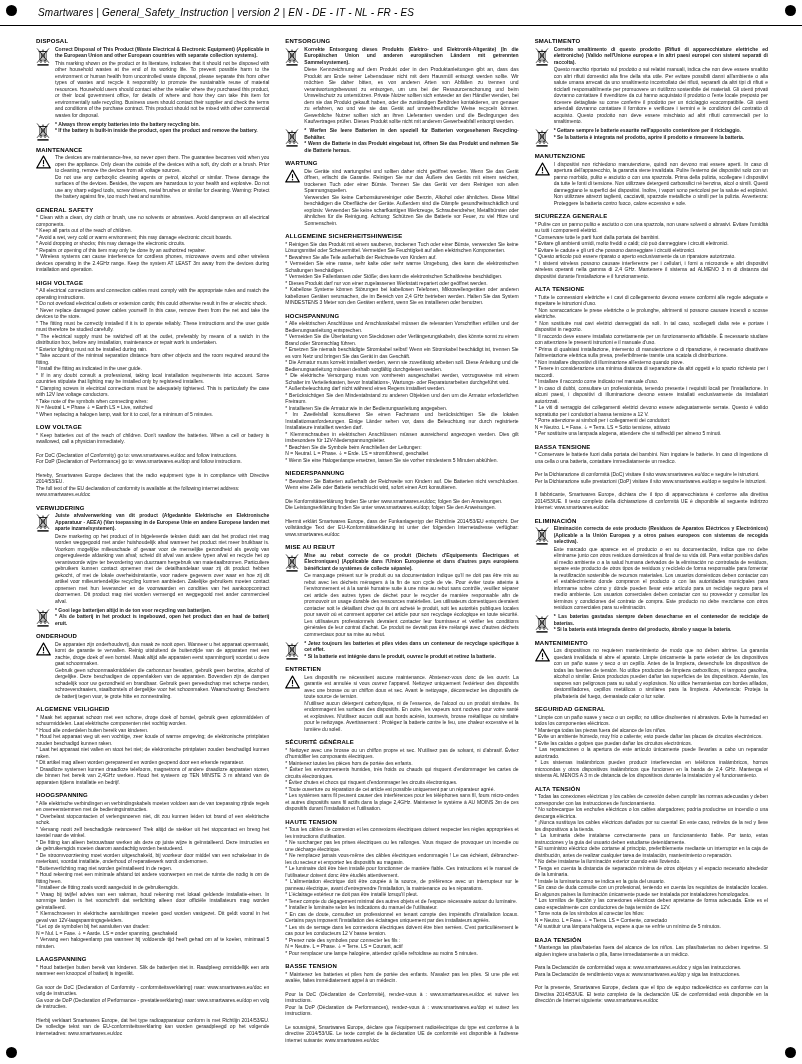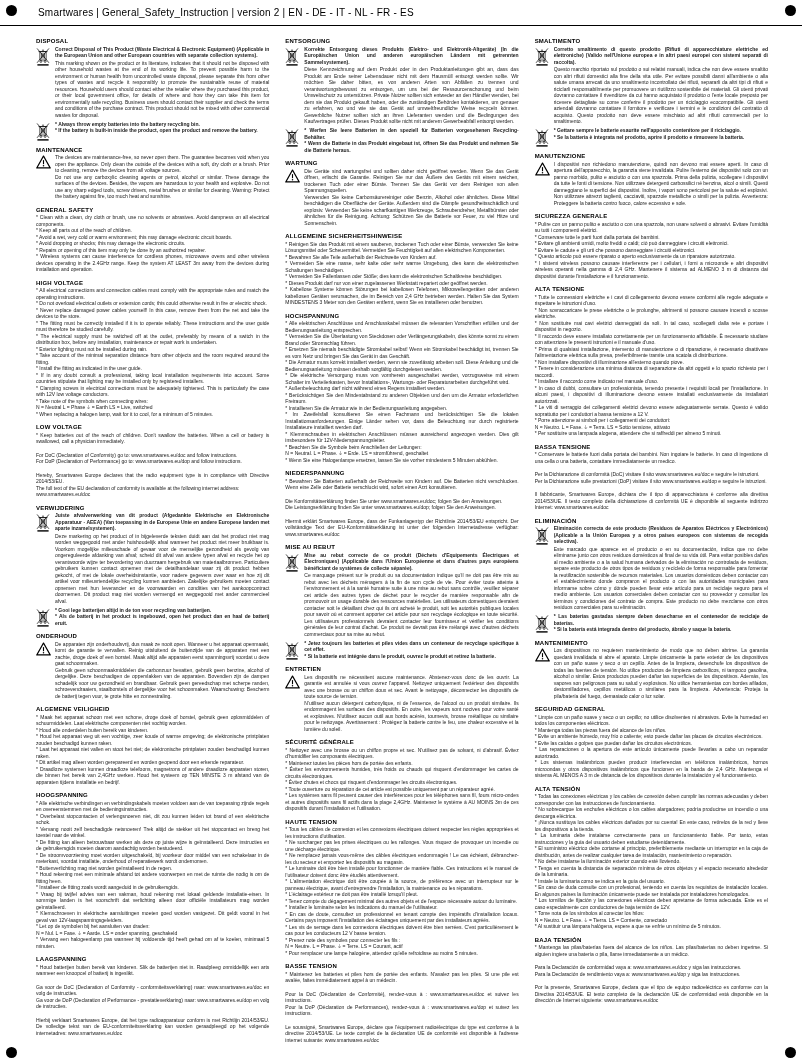--- a/index.html
+++ b/index.html
@@ -6,21 +6,21 @@
   html,body { background:#ffffff; }
   body {
     width:802px; height:1064px; position:relative; overflow:hidden;
     font-family:"Liberation Sans", sans-serif; color:#1a1a1a;
   }
   .reg { position:absolute; width:11px; height:11px; border-radius:50%; background:#000; }
   .reg.tl { top:5px; left:6px; }
   .reg.tr { top:5px; right:6px; }
   .reg.bl { bottom:6px; left:6px; }
   .reg.br { bottom:6px; right:6px; }
-  .header { position:absolute; top:7px; left:38px; font-size:10px; letter-spacing:.2px; color:#000; }
+  .header { position:absolute; top:7px; left:38px; font-size:10px; letter-spacing:.2px; color:#000;font-style:italic; }
   .header-rule { position:absolute; top:25px; left:0; width:802px; height:0; border-top:1px solid #000; }
   .columns { position:absolute; top:38px; left:36px; width:732px; display:flex; gap:16px; }
   .col { flex:1 1 0; min-width:0; }
   .sec { margin-bottom:6px; }
   .sec-h { font-size:6px; font-weight:bold; letter-spacing:.2px; margin-bottom:1.5px; color:#000; }
   .row { display:flex; gap:4px; margin-bottom:1.5px; align-items:flex-start; }
   .icon { flex:0 0 15px; padding-top:1px; }
   .icon svg { display:block; }
   .sec-text { flex:1 1 auto; min-width:0; font-size:5px; line-height:1.3; text-align:justify; }
   .p { white-space:pre-line; margin-bottom:1px; }

